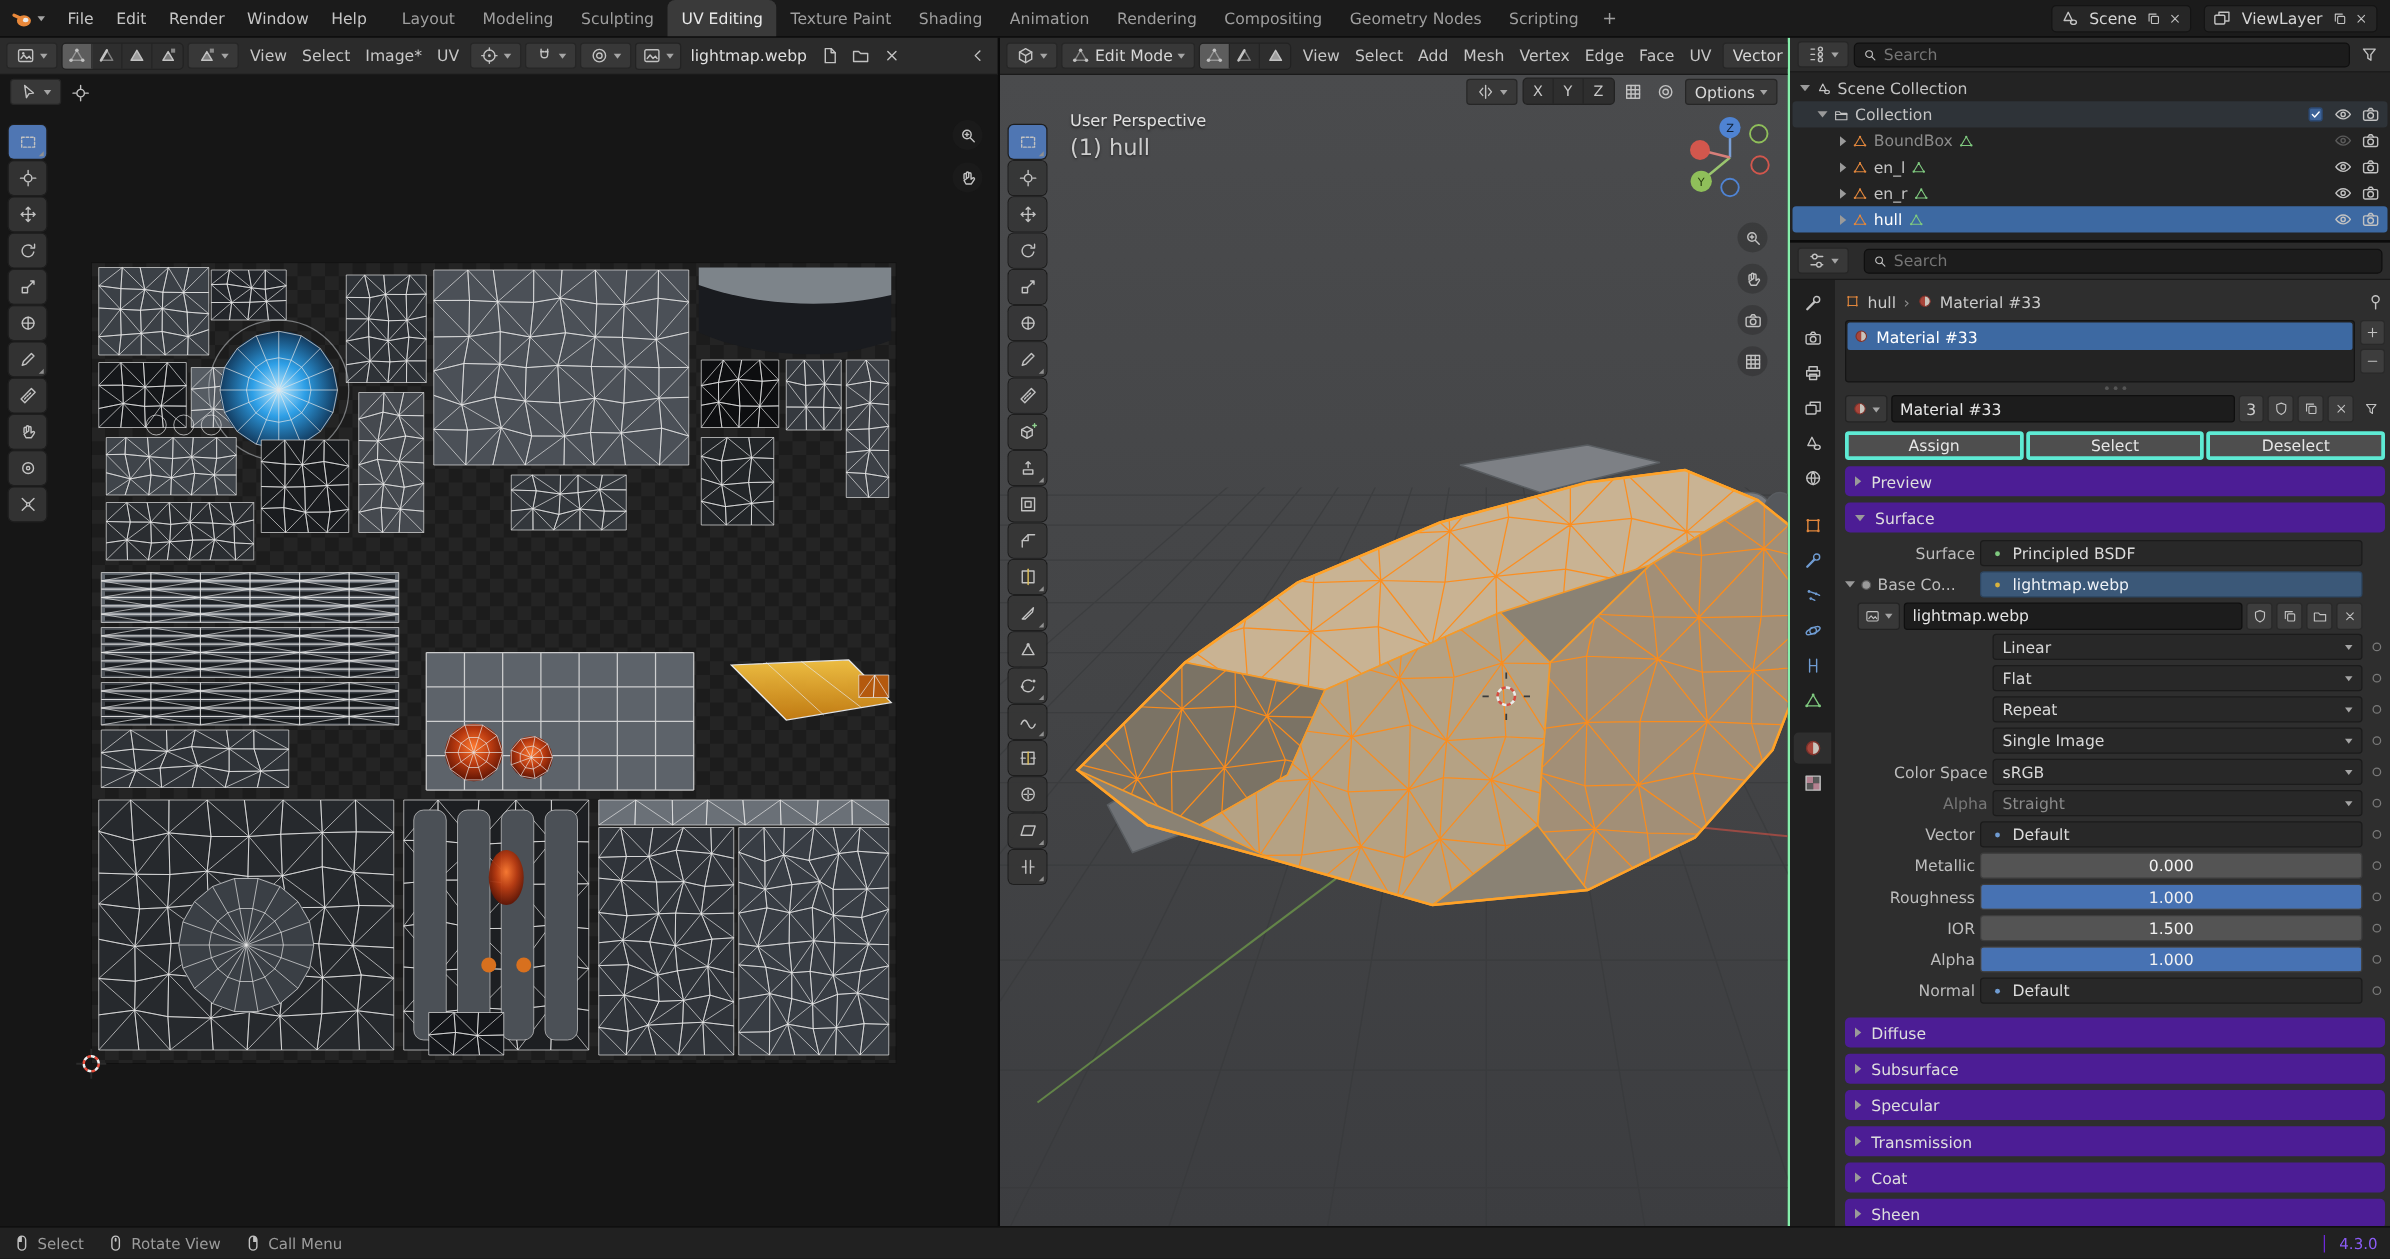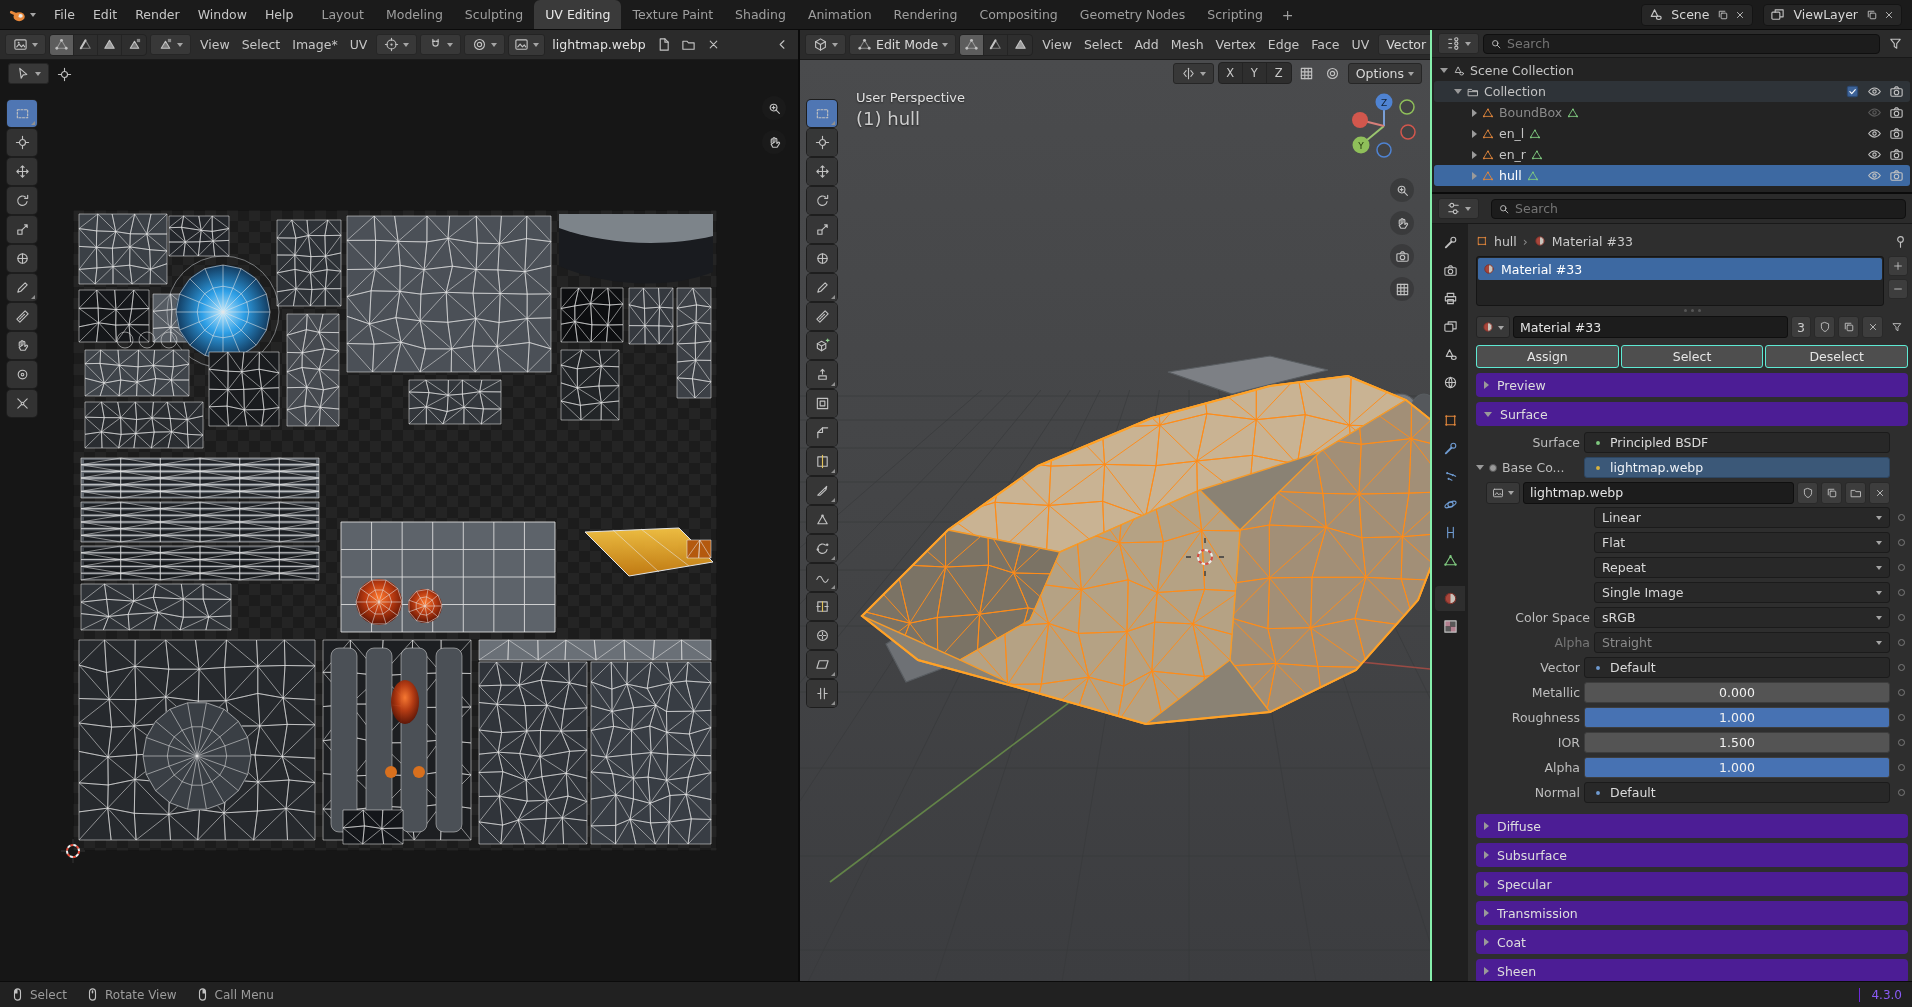--- a/index.html
+++ b/index.html
@@ -104,21 +104,21 @@
 .slotbtns{display:flex;flex-direction:column;gap:3px}
 .sbtn{width:20px;height:20px;background:#3d3d3d;border:1px solid #292929;border-radius:3px;display:flex;align-items:center;justify-content:center;color:#c9c9c9}
 .grip{height:9px;display:flex;align-items:center;justify-content:center;gap:4px}
 .grip span{width:3px;height:3px;border-radius:50%;background:#555}
 .idrow{display:flex;align-items:center;gap:3px;height:24px}
 .combo{display:flex;align-items:center;gap:4px;background:#383838;border:1px solid #232323;border-radius:3px;height:22px;padding:0 5px}
 .namefield{flex:1;min-width:0;display:flex;align-items:center;height:22px;background:#1c1c1c;border:1px solid #0f0f0f;border-radius:3px;padding:0 6px;color:#e4e4e4;overflow:hidden;white-space:nowrap}
 .userbtn{height:22px;min-width:20px;display:flex;align-items:center;justify-content:center;background:#3d3d3d;border:1px solid #292929;border-radius:3px;padding:0 4px;color:#ccc}
 .iconbtn{width:21px;height:22px;flex:none;display:flex;align-items:center;justify-content:center;background:#3d3d3d;border:1px solid #292929;border-radius:3px;color:#c3c3c3}
 .actions{display:flex;gap:2px;margin-top:6px}
-.abtn{flex:1;height:23px;background:#4e4e4e;border:1px solid #5eead4;border-radius:3px;display:flex;align-items:center;justify-content:center;color:#e6e6e6}
+.abtn{flex:1;height:23px;background:#4e4e4e;border:3px solid #5eead4;border-radius:3px;display:flex;align-items:center;justify-content:center;color:#e6e6e6}
 .panel{margin-top:5px}
 .panel-h{height:24px;background:#4c1d95;border-radius:4px;display:flex;align-items:center;gap:8px;padding:0 8px;color:#dedede}
 .panel-b{padding:4px 0 4px}
 .prow{display:flex;align-items:center;height:25px;gap:4px}
 .prow.sub{padding-left:10px}
 .plabel{width:104px;text-align:right;color:#bdbdbd;flex:none;overflow:hidden;white-space:nowrap}
 .plabel.left{text-align:left;display:flex;align-items:center;gap:5px}
 .pval{flex:1;display:flex;align-items:center;gap:3px;min-width:0}
 .deco{width:14px;flex:none;display:flex;align-items:center;justify-content:center}
 .deco.dot::after{content:"";width:5px;height:5px;border:1.2px solid #7a7a7a;border-radius:50%}

